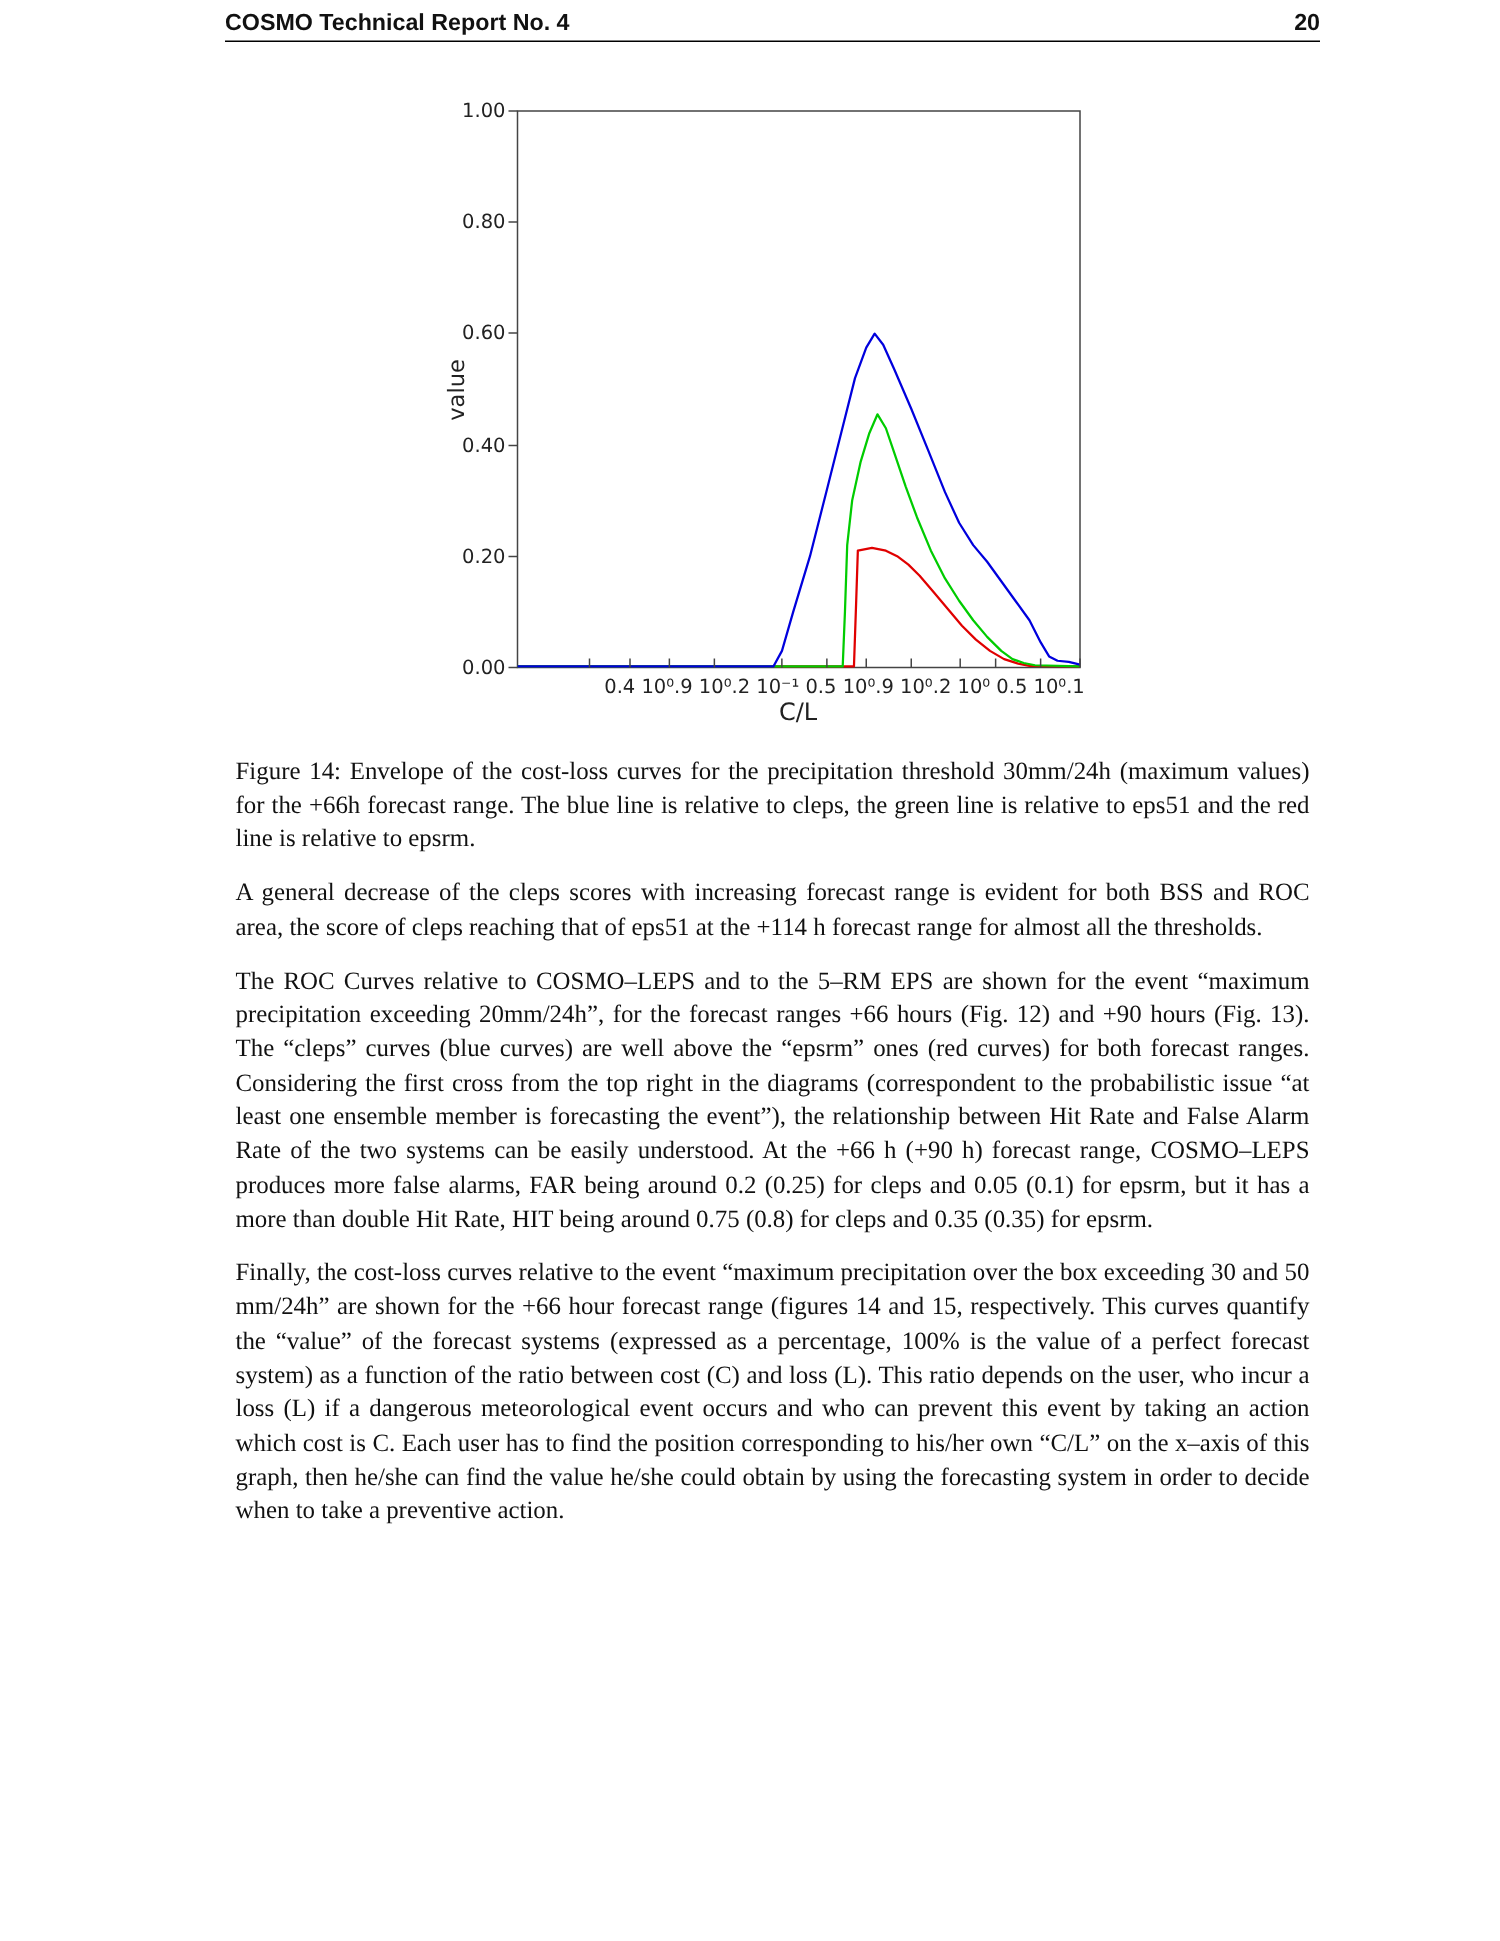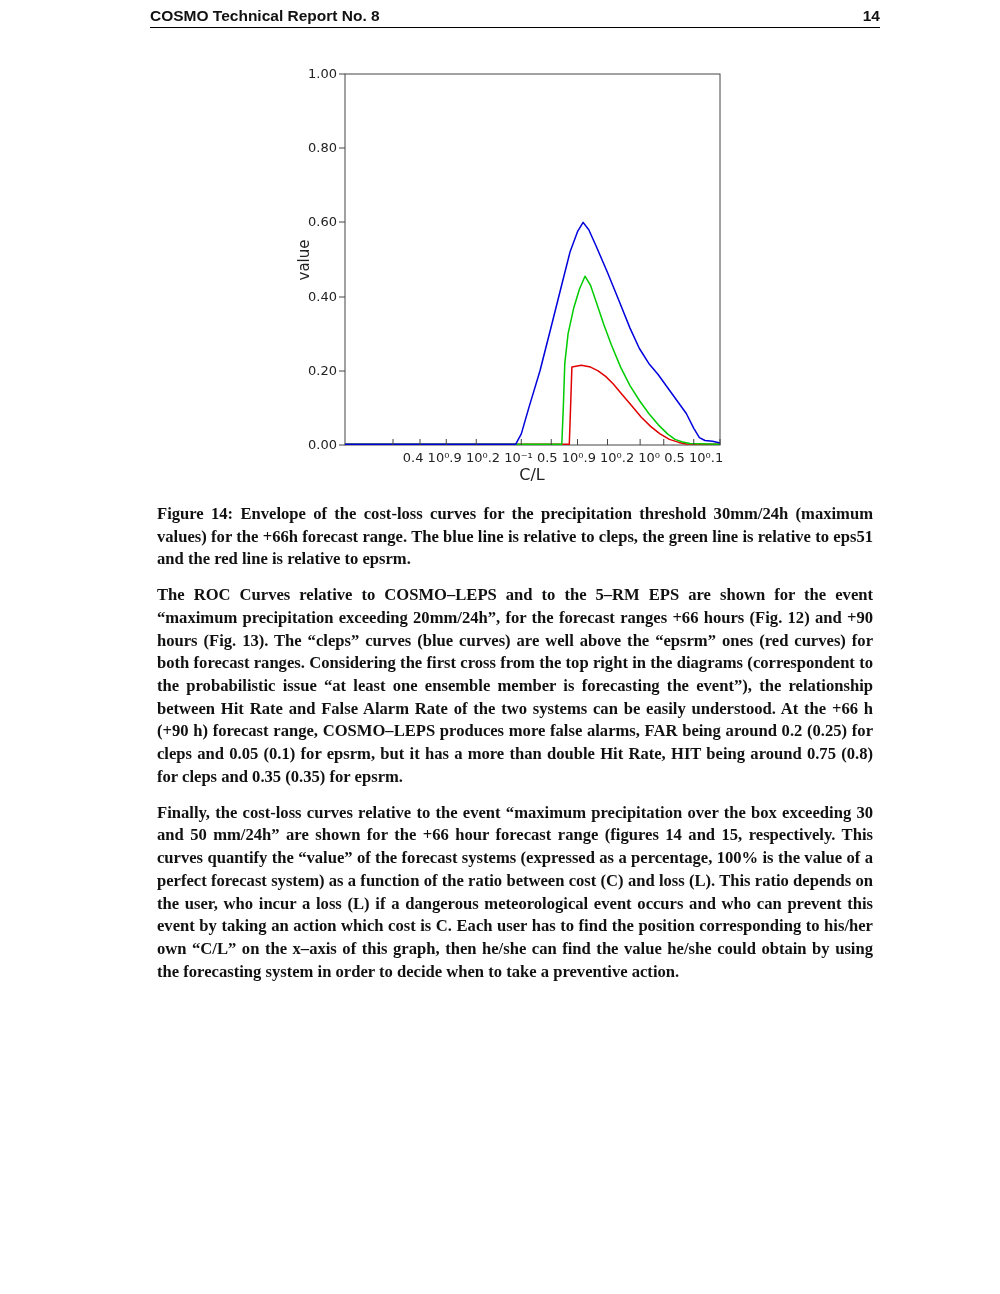--- a/index.html
+++ b/index.html
@@ -14,33 +14,33 @@
   }
   .header-rule{
     position:absolute;top:27px;left:150px;width:730px;height:0;
     border-bottom:1.6px solid #000;
   }
   .chart-wrap{position:absolute;left:295px;top:62px;width:440px;height:430px;}
   .chart-wrap svg{display:block;}
   .axis-text{font-family:"DejaVu Sans", sans-serif;fill:#222;}
   .text-col{
     position:absolute;left:157px;top:503px;width:716px;
-    font-size:16.6px;line-height:1.37;text-align:justify;font-weight:bold;
+    font-size:16.6px;line-height:1.37;text-align:justify;
   }
   .text-col p{margin:0 0 13px 0;}
   .caption{margin-bottom:30px;}
   .para{margin-top:0;}
   .p-gap{margin-top:9px;}
 </style>
 </head>
 <body>
 
 <div class="page-header">
-  <span>COSMO Technical Report No. 8</span>
-  <span>14</span>
+  <span>COSMO Technical Report No. 4</span>
+  <span>20</span>
 </div>
 <div class="header-rule"></div>
 
 <div class="chart-wrap">
   <svg id="chart-svg" width="440" height="430" viewBox="0 0 440 430">
 
     <rect x="50" y="12" width="375" height="371" fill="none" stroke="#444" stroke-width="1"></rect>
 
     <line x1="44" y1="12" x2="50" y2="12" stroke="#444" stroke-width="1"></line>
     <line x1="44" y1="86" x2="50" y2="86" stroke="#444" stroke-width="1"></line>
@@ -79,15 +79,16 @@
         <line x1="345.125" x2="345.125" y1="383" y2="377" stroke="#444" stroke-width="1"></line>
         <line x1="368.75" x2="368.75" y1="383" y2="377" stroke="#444" stroke-width="1"></line>
         <line x1="398.75" x2="398.75" y1="383" y2="377" stroke="#444" stroke-width="1"></line>
         <line x1="425" x2="425" y1="383" y2="377" stroke="#444" stroke-width="1"></line>
       </g>
   </svg>
 </div>
 
 <div class="text-col">
   <p class="caption">Figure 14: Envelope of the cost-loss curves for the precipitation threshold 30mm/24h (maximum values) for the +66h forecast range. The blue line is relative to cleps, the green line is relative to eps51 and the red line is relative to epsrm.</p>
+  <p class="para">A general decrease of the cleps scores with increasing forecast range is evident for both BSS and ROC area, the score of cleps reaching that of eps51 at the +114 h forecast range for almost all the thresholds.</p>
   <p class="para p-gap">The ROC Curves relative to COSMO–LEPS and to the 5–RM EPS are shown for the event “maximum precipitation exceeding 20mm/24h”, for the forecast ranges +66 hours (Fig. 12) and +90 hours (Fig. 13).  The “cleps” curves (blue curves) are well above the “epsrm” ones (red curves) for both forecast ranges.  Considering the first cross from the top right in the diagrams (correspondent to the probabilistic issue “at least one ensemble member is forecasting the event”), the relationship between Hit Rate and False Alarm Rate of the two systems can be easily understood.  At the +66 h (+90 h) forecast range, COSMO–LEPS produces more false alarms, FAR being around 0.2 (0.25) for cleps and 0.05 (0.1) for epsrm, but it has a more than double Hit Rate, HIT being around 0.75 (0.8) for cleps and 0.35 (0.35) for epsrm.</p>
   <p class="para p-gap">Finally, the cost-loss curves relative to the event “maximum precipitation over the box exceeding 30 and 50 mm/24h” are shown for the +66 hour forecast range (figures 14 and 15, respectively.  This curves quantify the “value” of the forecast systems (expressed as a percentage, 100% is the value of a perfect forecast system) as a function of the ratio between cost (C) and loss (L). This ratio depends on the user, who incur a loss (L) if a dangerous meteorological event occurs and who can prevent this event by taking an action which cost is C. Each user has to find the position corresponding to his/her own “C/L” on the x–axis of this graph, then he/she can find the value he/she could obtain by using the forecasting system in order to decide when to take a preventive action.</p>
 </div>
 
 </body></html>

